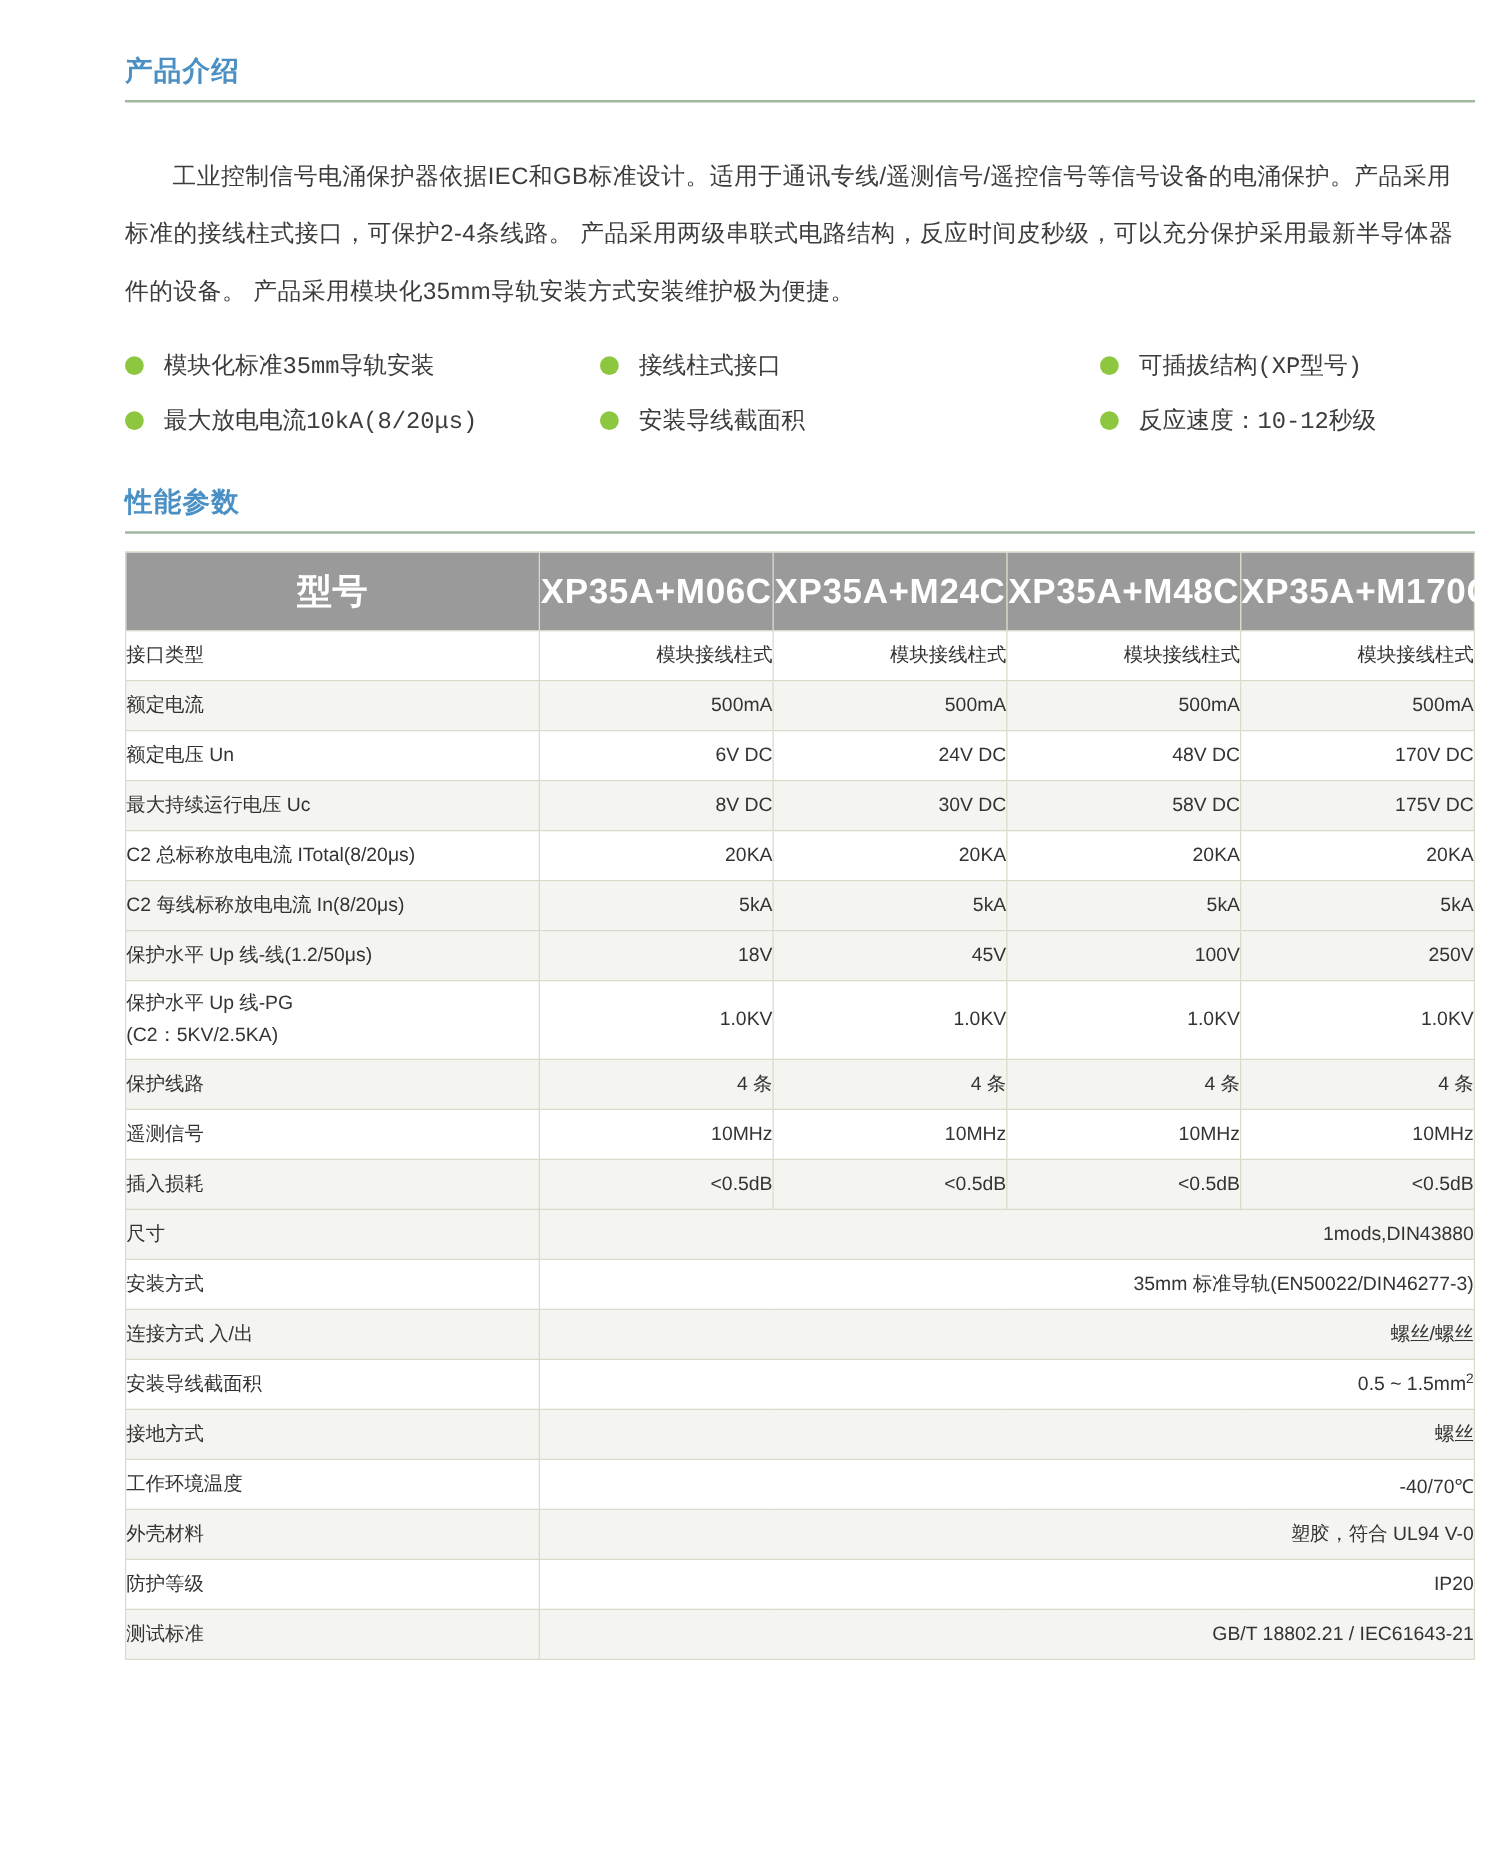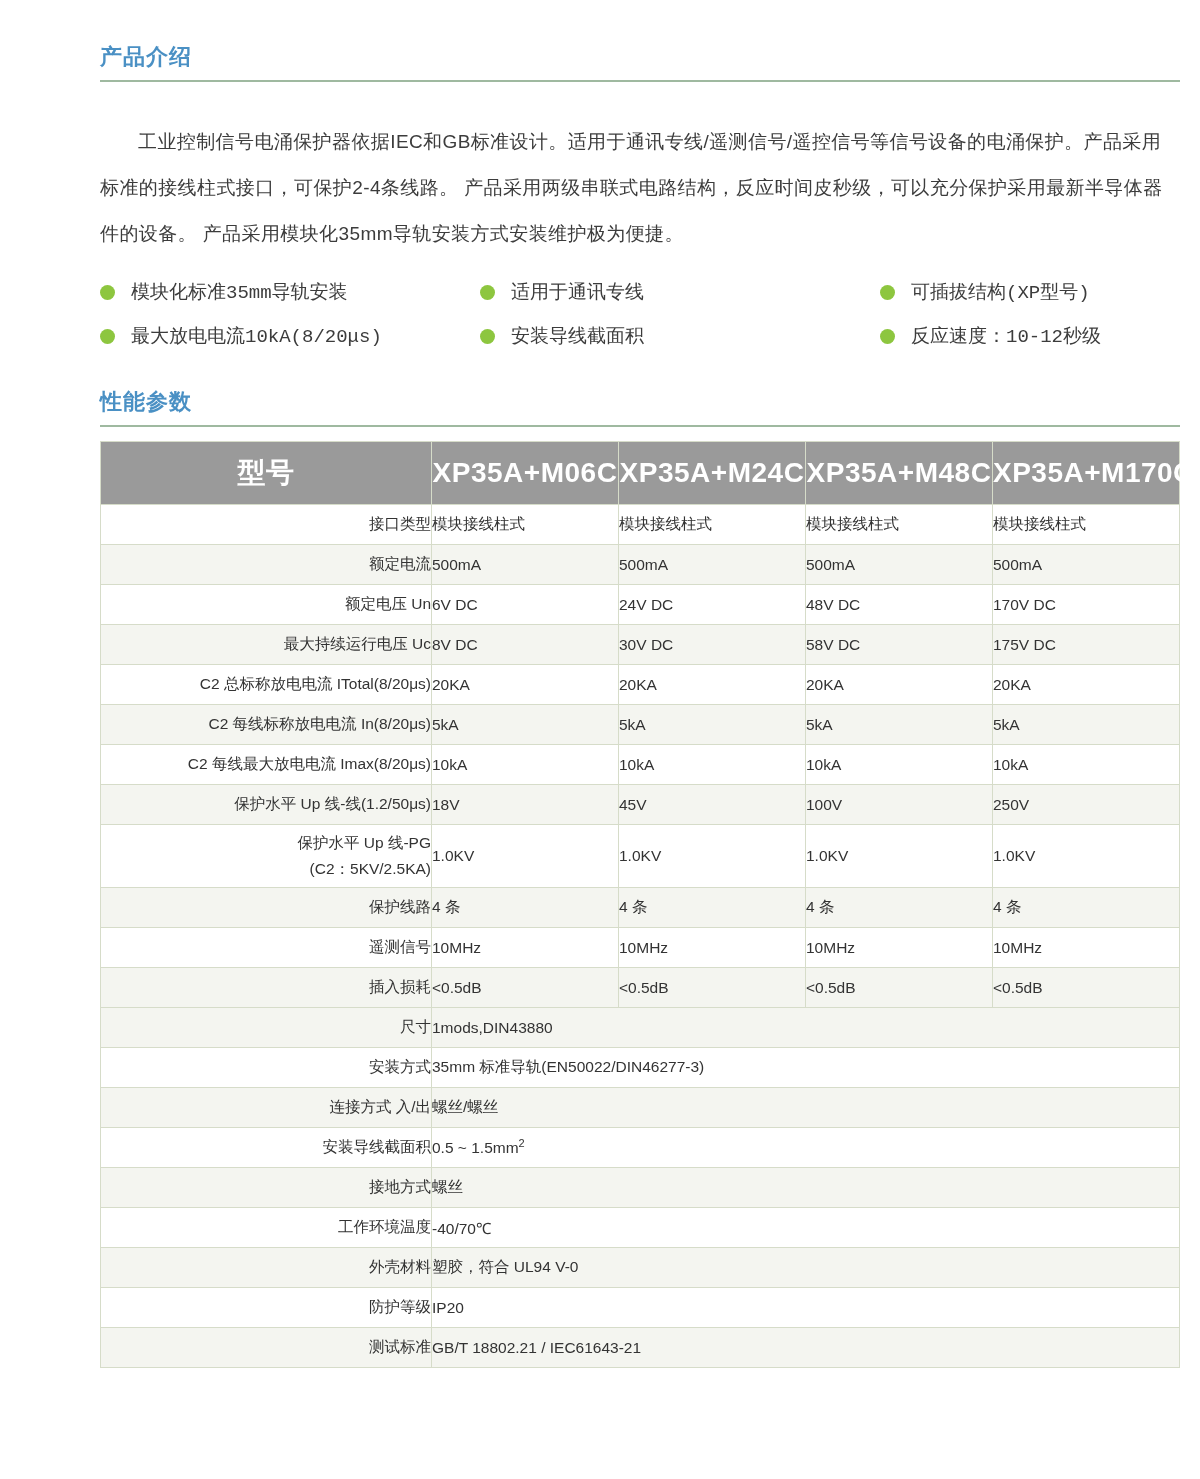--- a/index.html
+++ b/index.html
@@ -89,29 +89,29 @@
     font-size: 28px;
     font-weight: bold;
     height: 62px;
     text-align: center;
     letter-spacing: 0.5px;
   }
   .hdr-row th.first {
     width: 330px;
   }
   .param-cell {
-    text-align: right;
+    text-align: left;
     padding: 0 14px;
     height: 39px;
     font-size: 15.5px;
     color: #333;
     background: #ffffff;
   }
   .val-cell {
-    text-align: left;
+    text-align: right;
     height: 39px;
     font-size: 15.5px;
     color: #333;
     background: #ffffff;
   }
   tr.alt .param-cell, tr.alt .val-cell {
     background: #f4f5f0;
   }
   .two-line {
     height: 62px;
@@ -134,21 +134,21 @@
 
   <p class="intro">工业控制信号电涌保护器依据IEC和GB标准设计。适用于通讯专线/遥测信号/遥控信号等信号设备的电涌保护。产品采用标准的接线柱式接口，可保护2-4条线路。 产品采用两级串联式电路结构，反应时间皮秒级，可以充分保护采用最新半导体器件的设备。 产品采用模块化35mm导轨安装方式安装维护极为便捷。</p>
 
   <div class="features">
     <div class="feature">
       <span class="dot"></span>
       <span>模块化标准35mm导轨安装</span>
     </div>
     <div class="feature">
       <span class="dot"></span>
-      <span>适用于通讯专线</span>
+      <span>接线柱式接口</span>
     </div>
     <div class="feature">
       <span class="dot"></span>
       <span>可插拔结构(XP型号)</span>
     </div>
     <div class="feature">
       <span class="dot"></span>
       <span>最大放电电流10kA(8/20μs)</span>
     </div>
     <div class="feature">
@@ -209,27 +209,20 @@
       <td class="val-cell">20KA</td>
       <td class="val-cell">20KA</td>
     </tr>
     <tr class="alt">
       <td class="param-cell">C2 每线标称放电电流 In(8/20μs)</td>
       <td class="val-cell">5kA</td>
       <td class="val-cell">5kA</td>
       <td class="val-cell">5kA</td>
       <td class="val-cell">5kA</td>
     </tr>
-    <tr>
-      <td class="param-cell">C2 每线最大放电电流 Imax(8/20μs)</td>
-      <td class="val-cell">10kA</td>
-      <td class="val-cell">10kA</td>
-      <td class="val-cell">10kA</td>
-      <td class="val-cell">10kA</td>
-    </tr>
     <tr class="alt">
       <td class="param-cell">保护水平 Up 线-线(1.2/50μs)</td>
       <td class="val-cell">18V</td>
       <td class="val-cell">45V</td>
       <td class="val-cell">100V</td>
       <td class="val-cell">250V</td>
     </tr>
     <tr>
       <td class="param-cell two-line">
         <div>保护水平 Up 线-PG</div>

